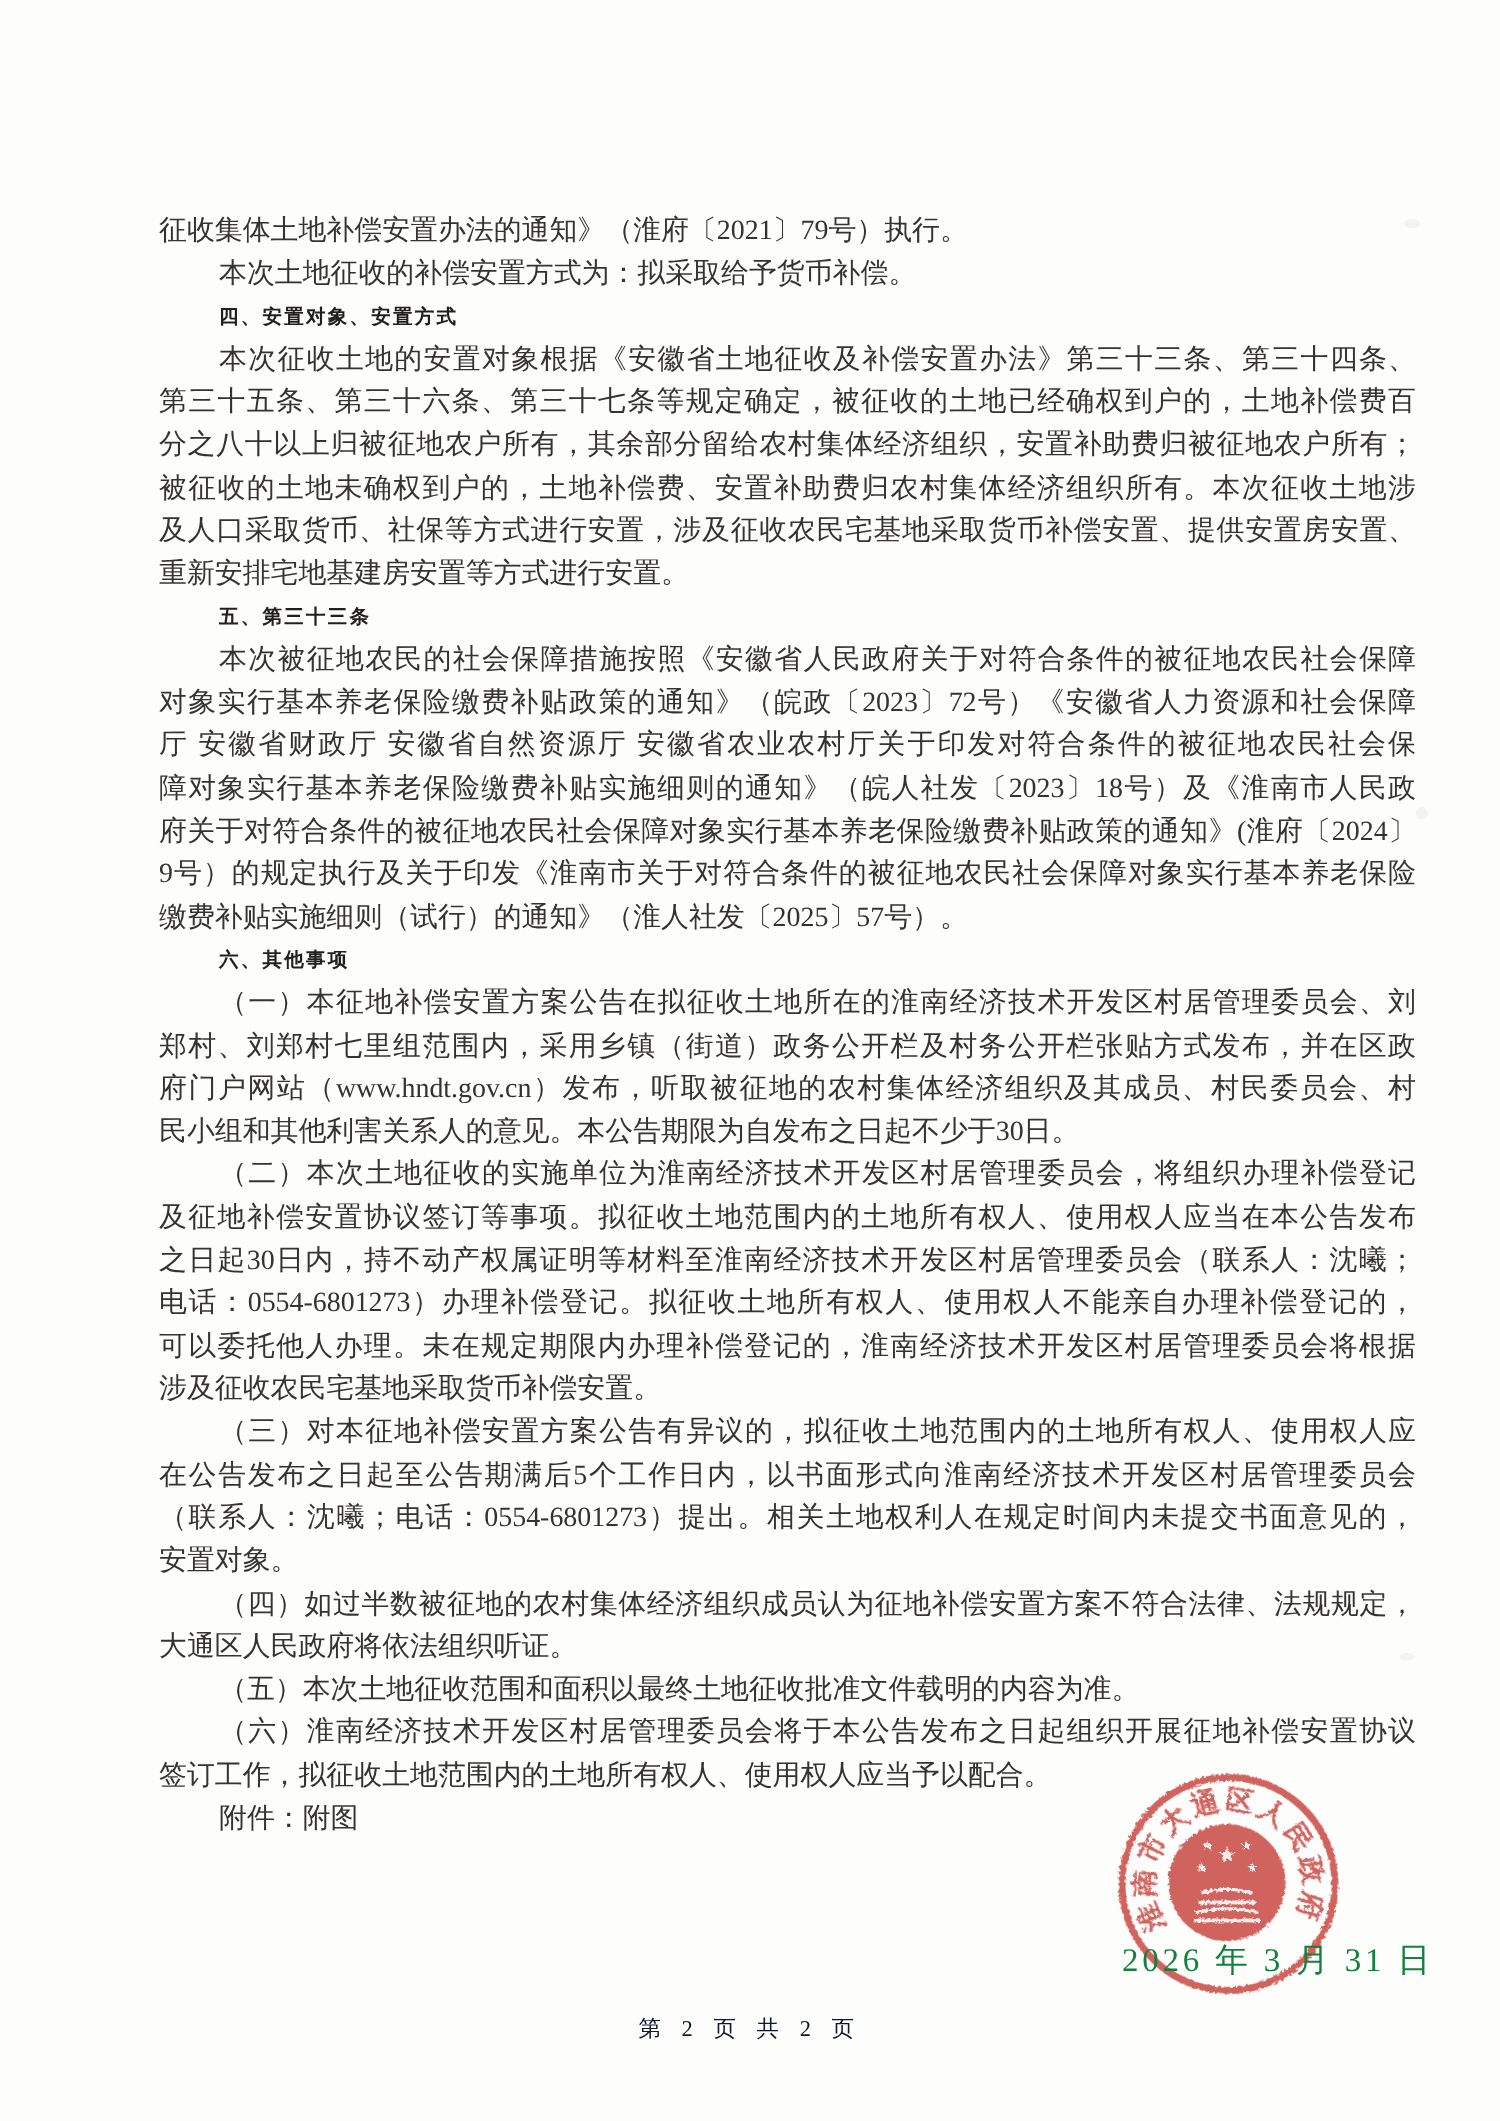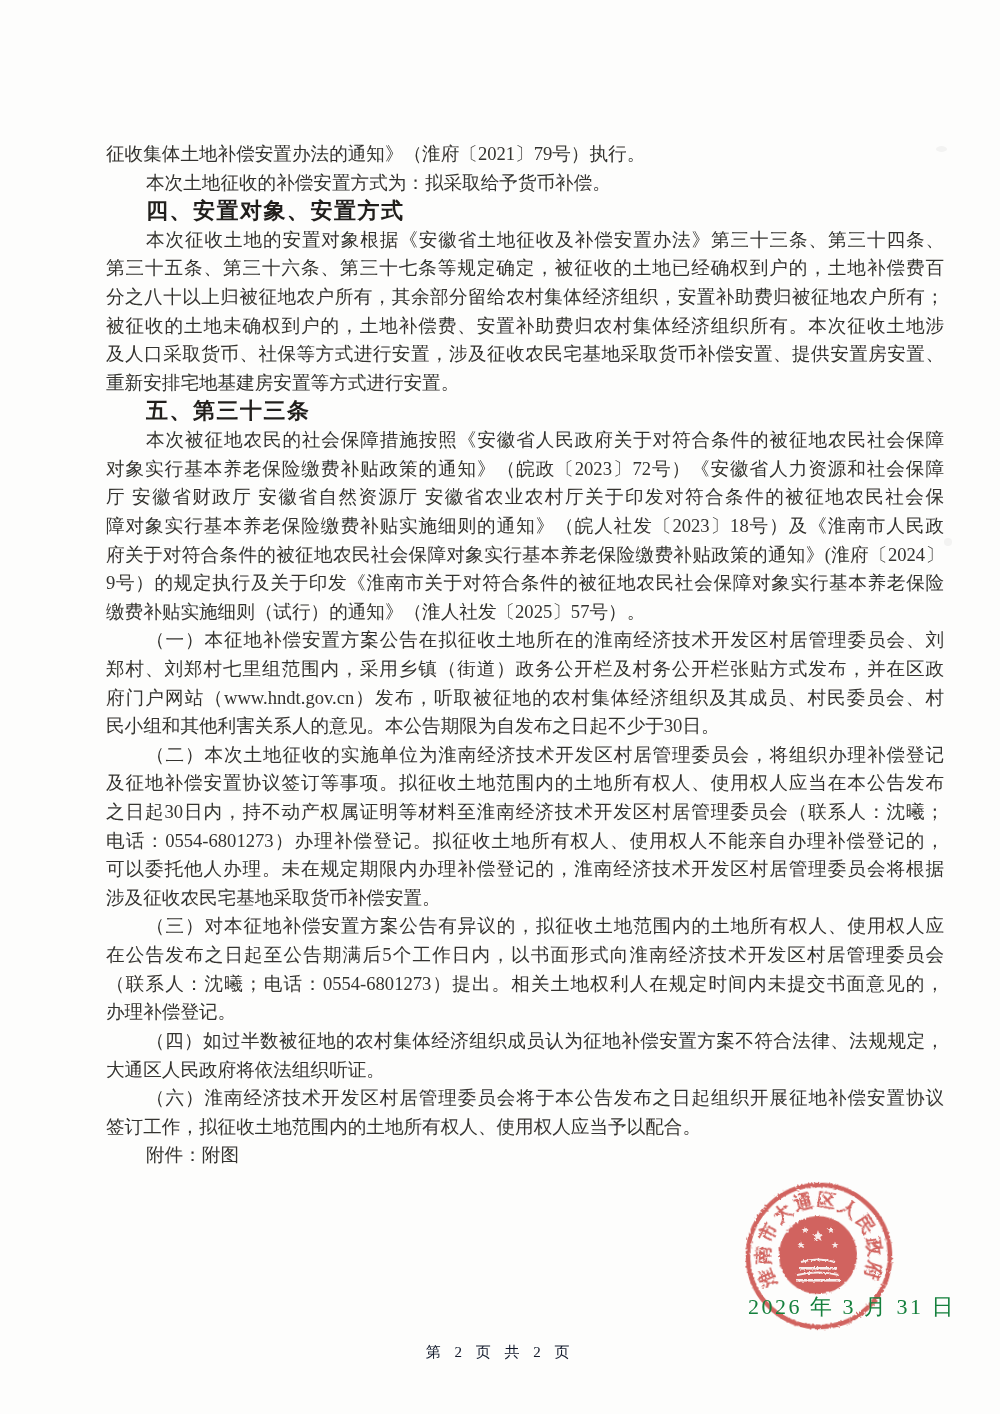--- a/index.html
+++ b/index.html
@@ -13,21 +13,21 @@
   .doc{
     position:absolute;left:106px;top:119px;width:838px;
     font-size:18.6px;line-height:28.62px;color:#34332f;
     text-align:justify;text-justify:inter-character;margin-top:21px;
   }
   .line{height:28.62px;overflow:hidden;}
   .line.fill{text-align-last:justify;}
   .line.indent{padding-left:40px;}
   .line.bold{
     font-family:"Liberation Sans","DejaVu Sans",sans-serif;
-    font-weight:700;color:#211f1c;font-size:22px;letter-spacing:1.5px;
+    font-weight:700;color:#211f1c;font-size:13px;letter-spacing:1.5px;
   }
   .seal{
     position:absolute;left:741px;top:1178px;width:156px;height:156px;
     opacity:.82;z-index:2;
   }
   .issue-date{
     position:absolute;left:748px;top:1292px;z-index:3;
     font-size:22px;letter-spacing:2.5px;color:#15803d;white-space:nowrap;
   }
   .footer{
@@ -55,36 +55,38 @@
       <div class="line fill">及人口采取货币、社保等方式进行安置，涉及征收农民宅基地采取货币补偿安置、提供安置房安置、</div>
       <div class="line">重新安排宅地基建房安置等方式进行安置。</div>
       <div class="line indent bold">五、第三十三条</div>
       <div class="line indent fill">本次被征地农民的社会保障措施按照《安徽省人民政府关于对符合条件的被征地农民社会保障</div>
       <div class="line fill">对象实行基本养老保险缴费补贴政策的通知》（皖政〔2023〕72号）《安徽省人力资源和社会保障</div>
       <div class="line fill">厅 安徽省财政厅 安徽省自然资源厅 安徽省农业农村厅关于印发对符合条件的被征地农民社会保</div>
       <div class="line fill">障对象实行基本养老保险缴费补贴实施细则的通知》（皖人社发〔2023〕18号）及《淮南市人民政</div>
       <div class="line fill">府关于对符合条件的被征地农民社会保障对象实行基本养老保险缴费补贴政策的通知》(淮府〔2024〕</div>
       <div class="line fill">9号）的规定执行及关于印发《淮南市关于对符合条件的被征地农民社会保障对象实行基本养老保险</div>
       <div class="line">缴费补贴实施细则（试行）的通知》（淮人社发〔2025〕57号）。</div>
+      <div class="line indent bold">六、其他事项</div>
       <div class="line indent fill">（一）本征地补偿安置方案公告在拟征收土地所在的淮南经济技术开发区村居管理委员会、刘</div>
       <div class="line fill">郑村、刘郑村七里组范围内，采用乡镇（街道）政务公开栏及村务公开栏张贴方式发布，并在区政</div>
       <div class="line fill">府门户网站（www.hndt.gov.cn）发布，听取被征地的农村集体经济组织及其成员、村民委员会、村</div>
       <div class="line">民小组和其他利害关系人的意见。本公告期限为自发布之日起不少于30日。</div>
       <div class="line indent fill">（二）本次土地征收的实施单位为淮南经济技术开发区村居管理委员会，将组织办理补偿登记</div>
       <div class="line fill">及征地补偿安置协议签订等事项。拟征收土地范围内的土地所有权人、使用权人应当在本公告发布</div>
       <div class="line fill">之日起30日内，持不动产权属证明等材料至淮南经济技术开发区村居管理委员会（联系人：沈曦；</div>
       <div class="line fill">电话：0554-6801273）办理补偿登记。拟征收土地所有权人、使用权人不能亲自办理补偿登记的，</div>
       <div class="line fill">可以委托他人办理。未在规定期限内办理补偿登记的，淮南经济技术开发区村居管理委员会将根据</div>
       <div class="line">涉及征收农民宅基地采取货币补偿安置。</div>
       <div class="line indent fill">（三）对本征地补偿安置方案公告有异议的，拟征收土地范围内的土地所有权人、使用权人应</div>
       <div class="line fill">在公告发布之日起至公告期满后5个工作日内，以书面形式向淮南经济技术开发区村居管理委员会</div>
       <div class="line fill">（联系人：沈曦；电话：0554-6801273）提出。相关土地权利人在规定时间内未提交书面意见的，</div>
-      <div class="line">办理补偿登记。</div>
+      <div class="line">安置对象。</div>
       <div class="line indent fill">（四）如过半数被征地的农村集体经济组织成员认为征地补偿安置方案不符合法律、法规规定，</div>
       <div class="line">大通区人民政府将依法组织听证。</div>
+      <div class="line indent">（五）本次土地征收范围和面积以最终土地征收批准文件载明的内容为准。</div>
       <div class="line indent fill">（六）淮南经济技术开发区村居管理委员会将于本公告发布之日起组织开展征地补偿安置协议</div>
       <div class="line">签订工作，拟征收土地范围内的土地所有权人、使用权人应当予以配合。</div>
       <div class="line indent">附件：附图</div>
     </div>
 
   <div class="seal">
     <svg width="156" height="156" viewBox="0 0 156 156">
       <defs>
         <filter id="rough" x="-15%" y="-15%" width="130%" height="130%">
           <feTurbulence type="fractalNoise" baseFrequency="0.5" numOctaves="2" seed="7" result="n"></feTurbulence>

